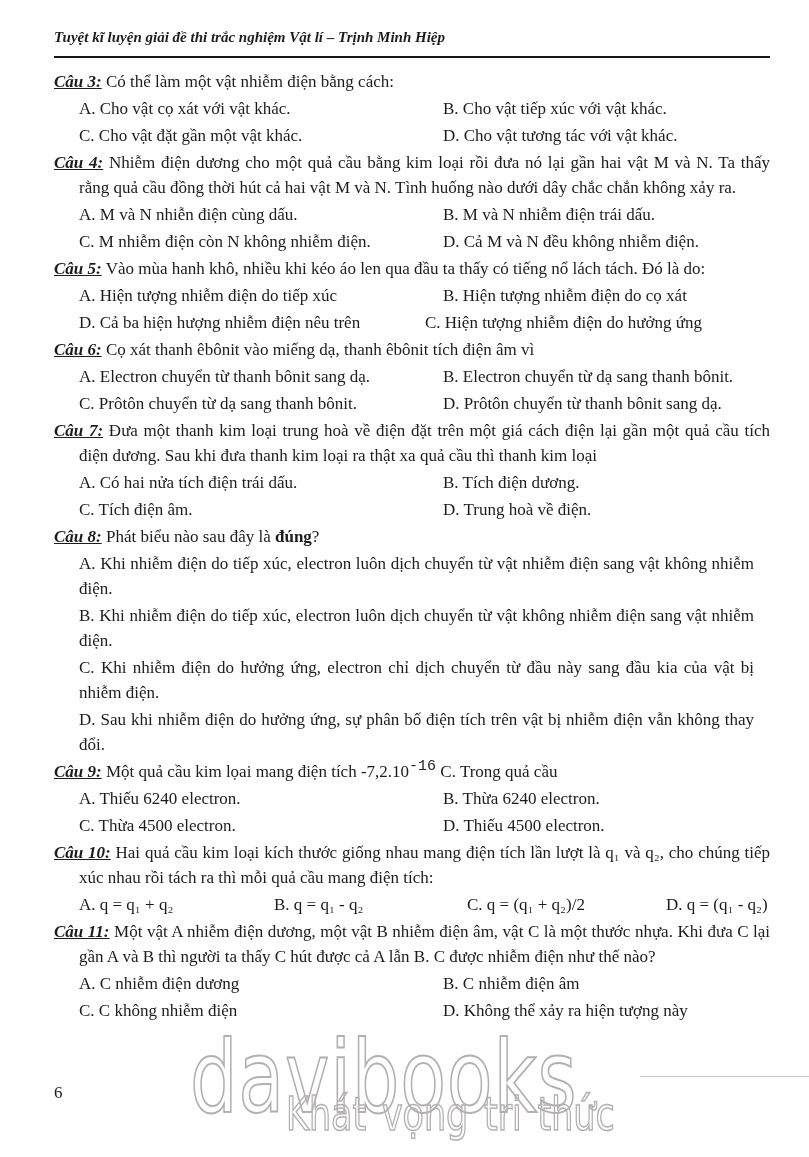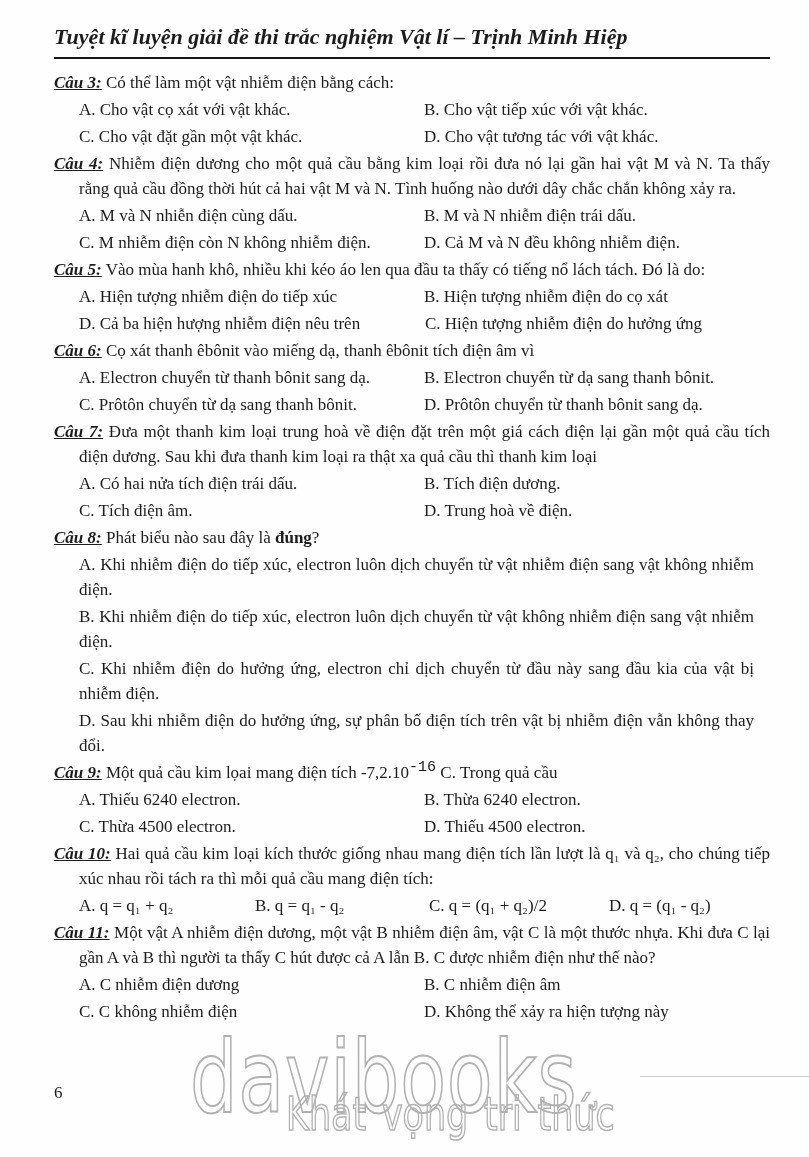--- a/index.html
+++ b/index.html
@@ -17,38 +17,39 @@
     position:absolute; left:54px; top:24px; width:716px; z-index:1;
   }
   .page-header {
     border-bottom:2px solid #161616;
     padding-bottom:6px;
     margin-bottom:11px;
   }
   .page-header .title {
     font-style:italic;
     font-weight:bold;
-    font-size:22px;
+    font-size:15px;
   }
   .question { margin-top:2px; }
   .stem {
     margin:0;
     text-align:justify;
     padding-left:25px;
     text-indent:-25px;
   }
   .qlabel {
     font-weight:bold;
     text-decoration:underline;
     font-style:italic;
   }
   .stem sup { font-size:15px; line-height:0;font-family:Liberation Mono, monospace; }
   .opt-row {
     display:flex;
     margin:2px 0 2px 25px;
+    gap:19px;
   }
   .opt-cell { display:block; }
   .opt-cell.left  { flex:0 0 345px; }
   .opt-cell.right { flex:1 1 auto; }
   .opt-cell.g0 { flex:0 0 176px; }
   .opt-cell.g1 { flex:0 0 174px; }
   .opt-cell.g2 { flex:0 0 180px; }
   .opt-cell.g3 { flex:1 1 auto; }
   .opt-full {
     margin:2px 16px 2px 25px;

